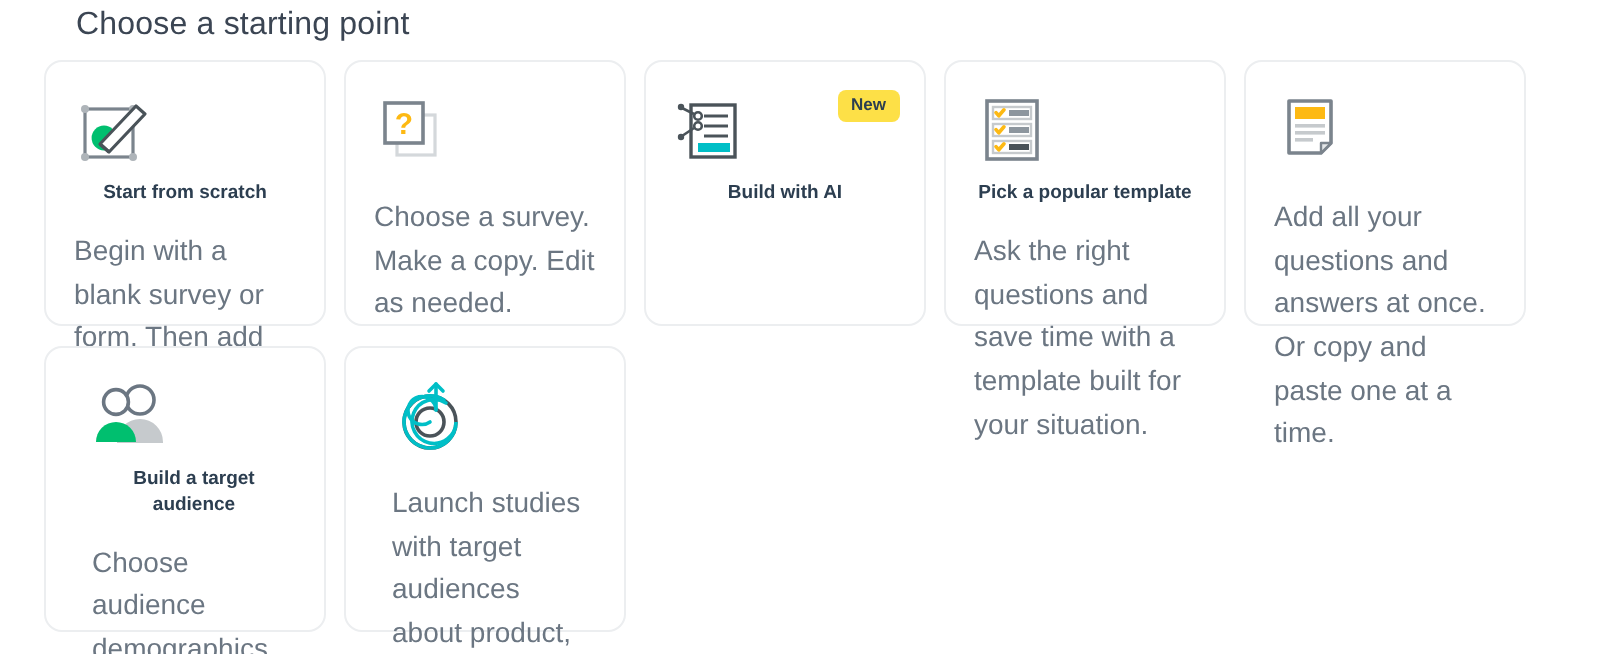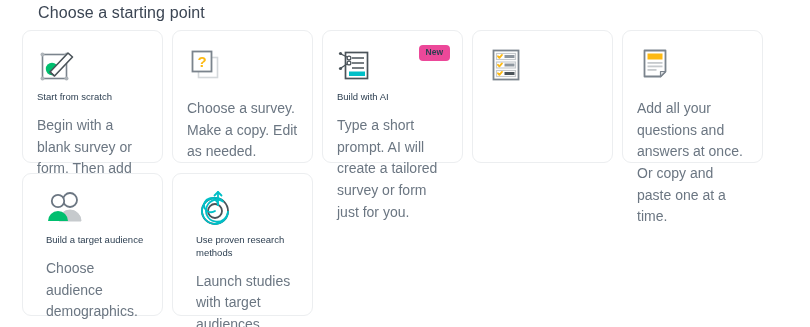--- a/index.html
+++ b/index.html
@@ -46,37 +46,38 @@
   }
   .card.tall { height: 133px; }
   .card.tall2 { height: 143px; padding-left: 23px; }
   .icon-wrap {
     height: 44px;
     display: flex;
     align-items: center;
   }
   .card-title {
     font-size: 9.5px;
-    font-weight: normal;
+    font-weight: bold;
     color: #2c3e50;
     line-height: 1.35;
     margin-top: 4px;
+    text-align: center;
   }
   .card-desc {
     font-size: 14px;
     font-weight: 400;
     color: #6b7682;
     line-height: 1.55;
     margin-top: 11px;
   }
   .badge {
     position: absolute;
     right: 12px;
     top: 14px;
-    background: #ec4899;
+    background: #fde047;
     color: #2c3e50;
     font-size: 8.5px;
     font-weight: bold;
     padding: 3px 7px 4px 7px;
     border-radius: 4px;
     line-height: 1;
   }
   svg { display: block; }
 </style>
 </head>
@@ -135,40 +136,41 @@
               <circle cx="12" cy="12" r="1.9" fill="#ffffff" stroke="#4a5359" stroke-width="1.3"></circle>
               <circle cx="12" cy="17" r="1.9" fill="#ffffff" stroke="#4a5359" stroke-width="1.3"></circle>
               <line x1="4" y1="8" x2="10" y2="11" stroke="#4a5359" stroke-width="1.3"></line>
               <line x1="4" y1="22" x2="10" y2="18" stroke="#4a5359" stroke-width="1.3"></line>
               <circle cx="3.5" cy="7.5" r="1.6" fill="#4a5359"></circle>
               <circle cx="3.5" cy="22.5" r="1.6" fill="#4a5359"></circle>
             </svg>
           </span>
         </div>
         <div class="card-title">Build with AI</div>
-        <div class="card-desc">Type a short prompt. AI will create a tailored survey or form just for you.</div>
       </div>
 
       <div class="card tall">
         <div class="icon-wrap">
           <span>
             <svg width="40" height="38" viewBox="0 0 40 38">
               <rect x="6.5" y="4.5" width="25" height="29" fill="#ffffff" stroke="#7b848d" stroke-width="1.8"></rect>
               <rect x="9.5" y="7.5" width="19" height="6" fill="#ffffff" stroke="#c6cacd" stroke-width="1.2"></rect>
               <rect x="9.5" y="16" width="19" height="6" fill="#ffffff" stroke="#c6cacd" stroke-width="1.2"></rect>
               <rect x="9.5" y="24.5" width="19" height="6" fill="#ffffff" stroke="#c6cacd" stroke-width="1.2"></rect>
               <path d="M11 10.3 l1.4 1.6 l2.6 -3" fill="none" stroke="#fdb913" stroke-width="1.8" stroke-linecap="round" stroke-linejoin="round"></path>
               <path d="M11 18.8 l1.4 1.6 l2.6 -3" fill="none" stroke="#fdb913" stroke-width="1.8" stroke-linecap="round" stroke-linejoin="round"></path>
               <path d="M11 27.3 l1.4 1.6 l2.6 -3" fill="none" stroke="#fdb913" stroke-width="1.8" stroke-linecap="round" stroke-linejoin="round"></path>
               <rect x="17.5" y="9" width="10" height="3" fill="#8d969e"></rect>
               <rect x="17.5" y="17.5" width="10" height="3" fill="#8d969e"></rect>
               <rect x="17.5" y="26" width="10" height="3" fill="#4a5359"></rect>
             </svg>
           </span>
         </div>
+        <div class="card-title">Pick a popular template</div>
+        <div class="card-desc">Ask the right questions and save time with a template built for your situation.</div>
       </div>
 
       <div class="card tall">
         <div class="icon-wrap">
           <span>
             <svg width="40" height="38" viewBox="0 0 40 38">
               <path d="M7.5 4.5 h21 v21 l-5 5 h-16 Z" fill="#ffffff" stroke="#7b848d" stroke-width="1.8" stroke-linejoin="round"></path>
               <path d="M28.5 25.5 l-5 5 v-5 Z" fill="#e4e7e9" stroke="#7b848d" stroke-width="1.2" stroke-linejoin="round"></path>
               <rect x="10.5" y="7.5" width="15" height="6" fill="#fdb913"></rect>
               <rect x="10.5" y="16" width="15" height="1.8" fill="#c6cacd"></rect>
@@ -205,20 +207,19 @@
             <svg width="42" height="40" viewBox="0 0 42 40">
               <circle cx="19" cy="23" r="13" fill="none" stroke="#4a5359" stroke-width="1.8"></circle>
               <path d="M26 12 a13 13 0 1 0 6 11 a11 11 0 1 1 -5 -9.5" fill="none" stroke="#00bfc7" stroke-width="1.8" stroke-linecap="round"></path>
               <circle cx="19" cy="23" r="7" fill="none" stroke="#4a5359" stroke-width="1.8"></circle>
               <path d="M19 23 a7 7 0 1 1 3 -6" fill="none" stroke="#00bfc7" stroke-width="1.8" stroke-linecap="round"></path>
               <line x1="22" y1="17" x2="22" y2="4" stroke="#00bfc7" stroke-width="1.8" stroke-linecap="round"></line>
               <path d="M18.5 7.5 L22 4 L25.5 7.5" fill="none" stroke="#00bfc7" stroke-width="1.8" stroke-linecap="round" stroke-linejoin="round"></path>
             </svg>
           </span>
         </div>
-        <div class="card-title">Use proven research methods</div>
         <div class="card-desc">Launch studies with target audiences about product, marketing, and brand.</div>
       </div>
 
     </div>
 
   </div>
 </div>
 
 </body></html>

